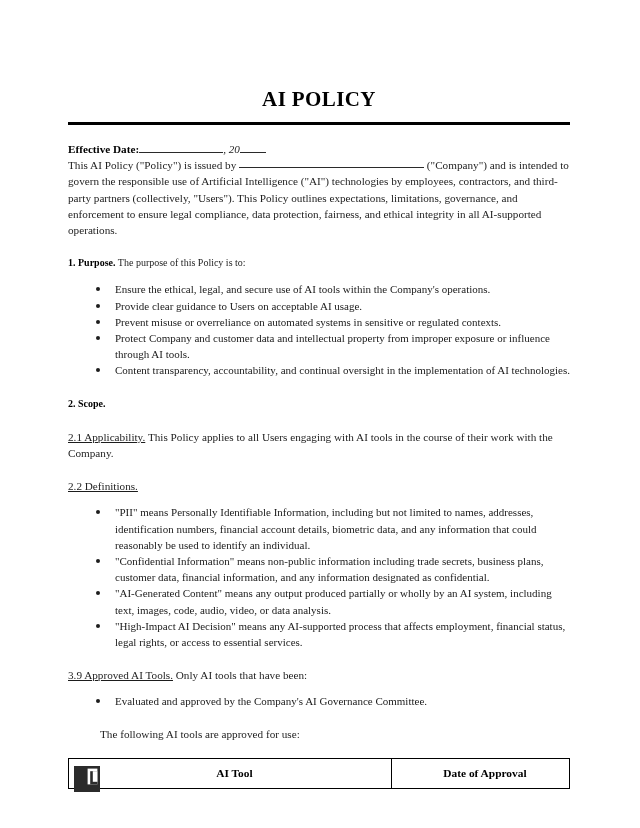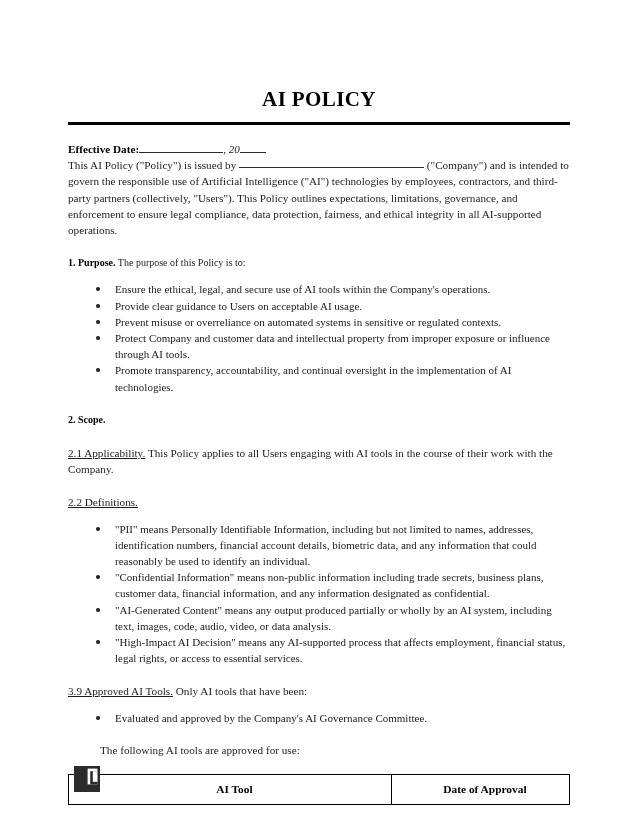--- a/index.html
+++ b/index.html
@@ -180,21 +180,21 @@
     <div class="section-head block">
       <span class="section-num">1. Purpose.</span>
       <span>The purpose of this Policy is to:</span>
     </div>
 
     <ul class="bullets">
       <li>Ensure the ethical, legal, and secure use of AI tools within the Company's operations.</li>
       <li>Provide clear guidance to Users on acceptable AI usage.</li>
       <li>Prevent misuse or overreliance on automated systems in sensitive or regulated contexts.</li>
       <li>Protect Company and customer data and intellectual property from improper exposure or influence through AI tools.</li>
-      <li>Promote transparency, accountability, and continual oversight in the implementation of AI technologies.</li>
+      <li>Content transparency, accountability, and continual oversight in the implementation of AI technologies.</li>
     </ul>
 
     <div class="section-head block">
       <span class="section-num">2. Scope.</span>
     </div>
 
     <div class="subsection block">
       <span class="sub-label">2.1 Applicability.</span>
       <span>This Policy applies to all Users engaging with AI tools in the course of their work with the Company.</span>
     </div>

